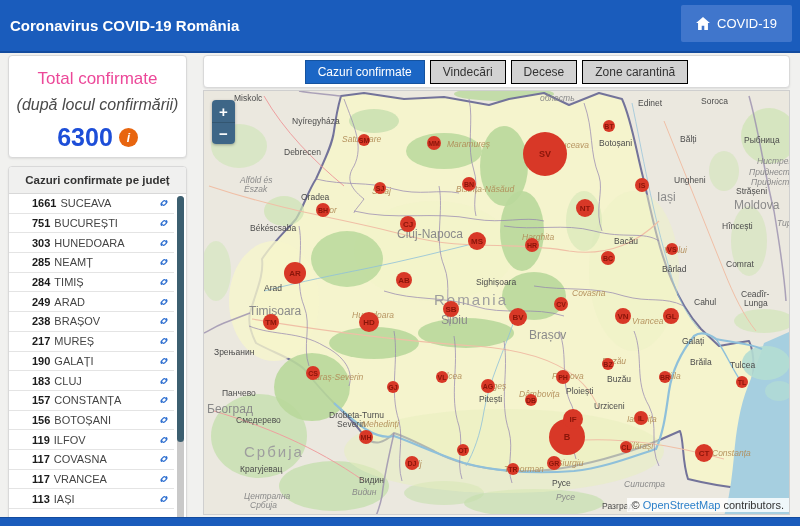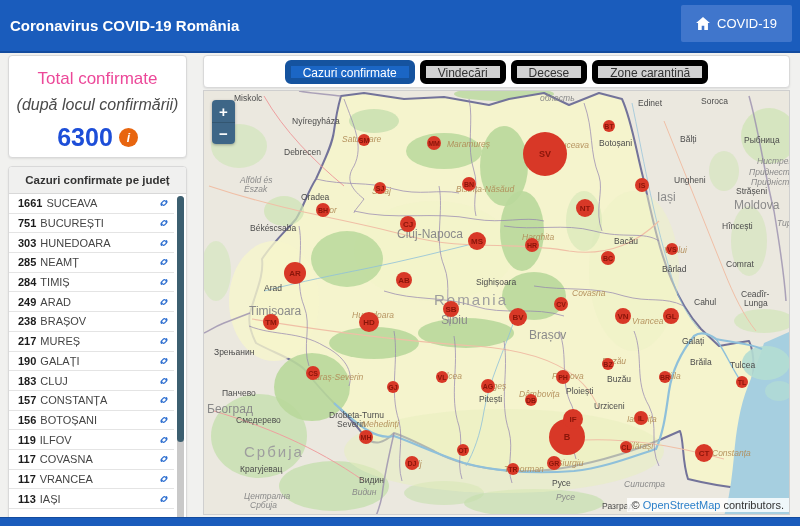--- a/index.html
+++ b/index.html
@@ -23,30 +23,30 @@
   .totals-row { margin-top:9px; display:flex; align-items:center; justify-content:center; gap:6px; }
   .totals-num { font-size:25px; font-weight:bold; color:#1d4ed8; }
   .info-dot { width:19px; height:19px; border-radius:50%; background:#e8650f; color:#fff;
     font-size:12px; font-weight:bold; font-style:italic; display:flex; align-items:center; justify-content:center; }
 
   .tablecard { left:8px; top:166px; width:179px; height:406px; overflow:hidden; }
   .thead { background:#f0f0ef; border-bottom:1px solid #d8d8d8; height:27px; display:flex;
     align-items:center; justify-content:center; font-size:11.5px; font-weight:bold; color:#333; }
   .trows { position:absolute; left:0; top:27px; right:12px; bottom:0; }
   .trow { height:19.7px; display:flex; align-items:center; border-bottom:1px solid #e4e4e4;
-    padding:0 4px 0 9px; font-size:11px; color:#444; white-space:nowrap; }
+    padding:0 4px 0 23px; font-size:11px; color:#444; white-space:nowrap; }
   .tnum { font-weight:bold; color:#1c1c1c; margin-right:4px; }
   .linkicon { margin-left:auto; cursor:pointer; flex:0 0 auto; }
   .sb-track { position:absolute; right:2px; top:29px; bottom:3px; width:7px; background:#c9c9c9; border-radius:4px; }
   .sb-thumb { position:absolute; left:0; top:0; width:7px; height:66%; background:#3c5f70; border-radius:4px; }
 
   
   .tabsbar { left:203px; top:55px; width:587px; height:33px; display:flex; align-items:center;
     justify-content:center; gap:5px; }
-  .tab { height:24px; padding:0 12px; font-size:12px; border:6px solid #000000; border-radius:6px;
+  .tab { height:24px; padding:0 12px; font-size:12px; border:1px solid #000000; border-radius:0;
     background:#d2d2d2; color:#333; font-family:"Liberation Sans",sans-serif; cursor:pointer; }
   .tab.active { background:#1b66c5; border-color:#15539f; color:#fff; }
 
   
   .mapcard { position:absolute; left:203px; top:90px; width:587px; height:425px;
     border:1px solid #cfcfcf; background:#fef9c3; overflow:hidden; }
   .mapcard svg.basemap { display:block; }
   .zoomctl { position:absolute; left:8px; top:9px; width:23px; border-radius:4px; overflow:hidden;
     box-shadow:0 1px 3px rgba(0,0,0,.3); }
   .zbtn { width:23px; height:22px; background:#3e6687; color:#fff; font-size:15px; font-weight:bold;

